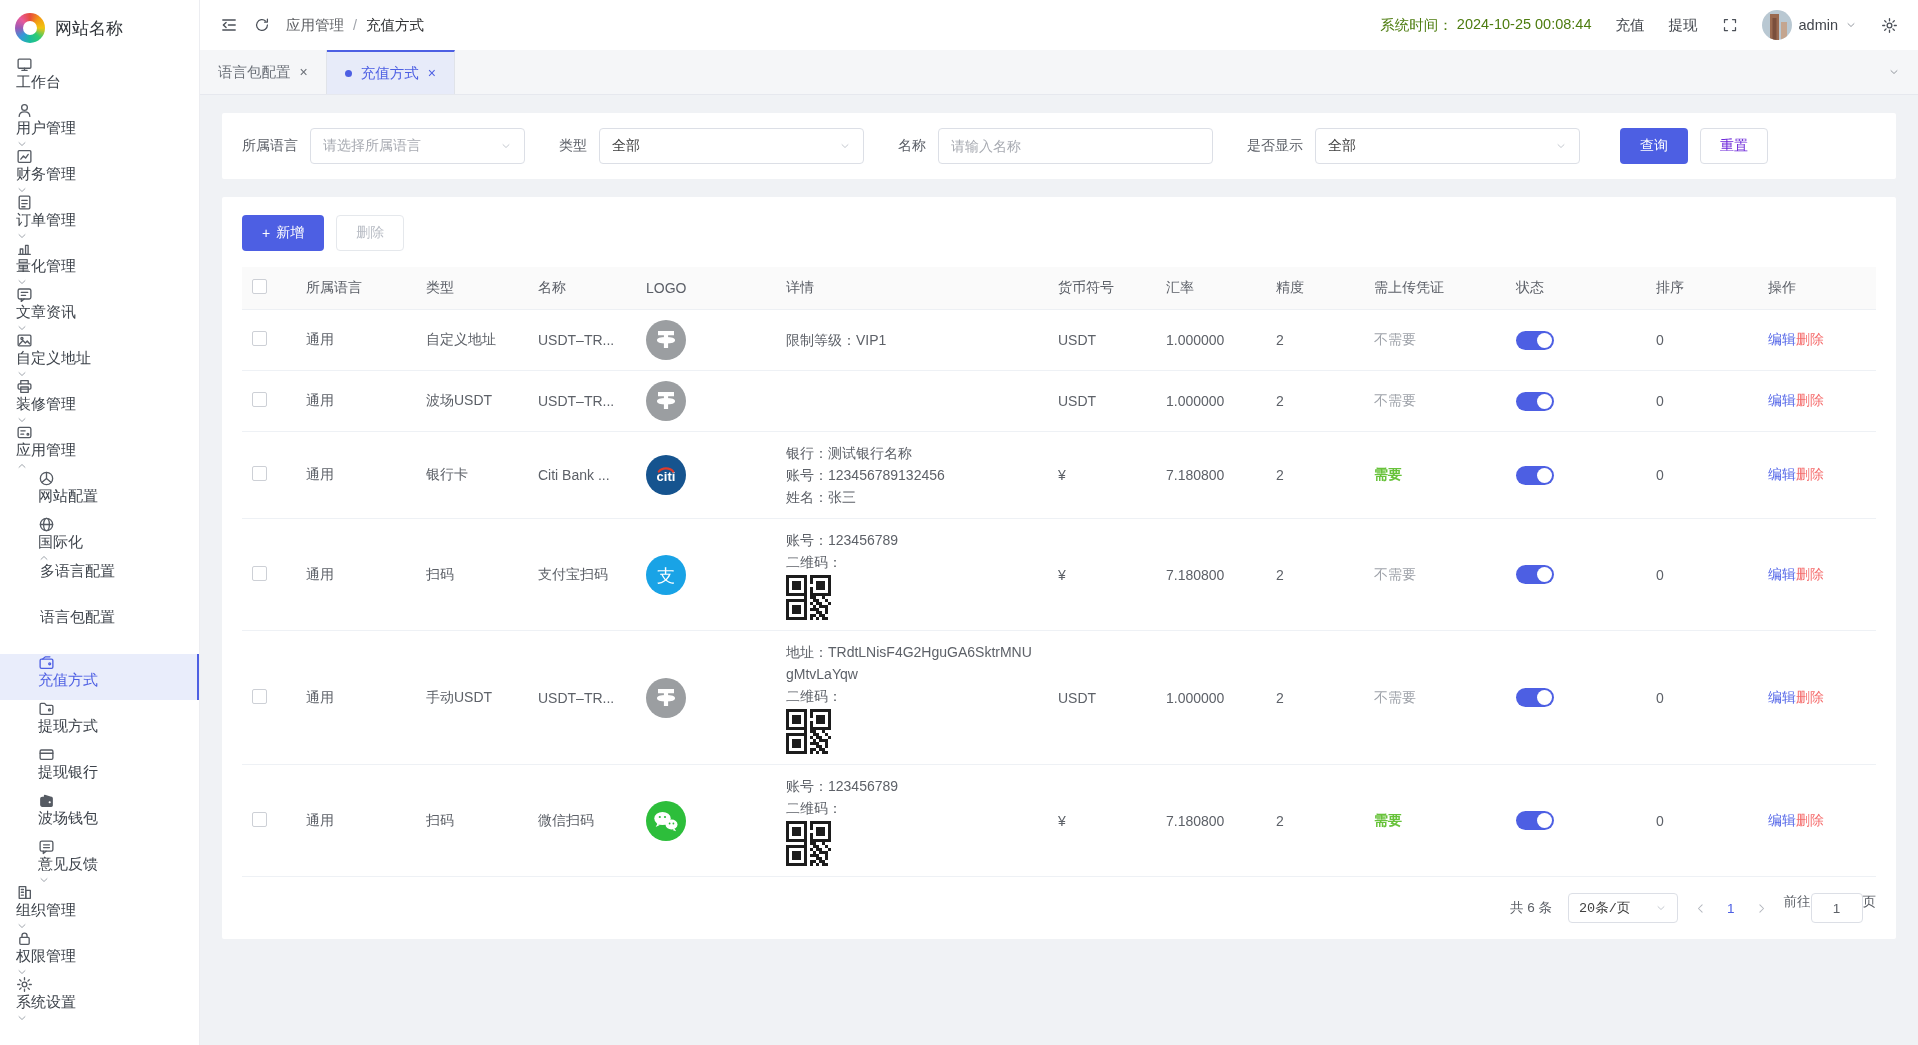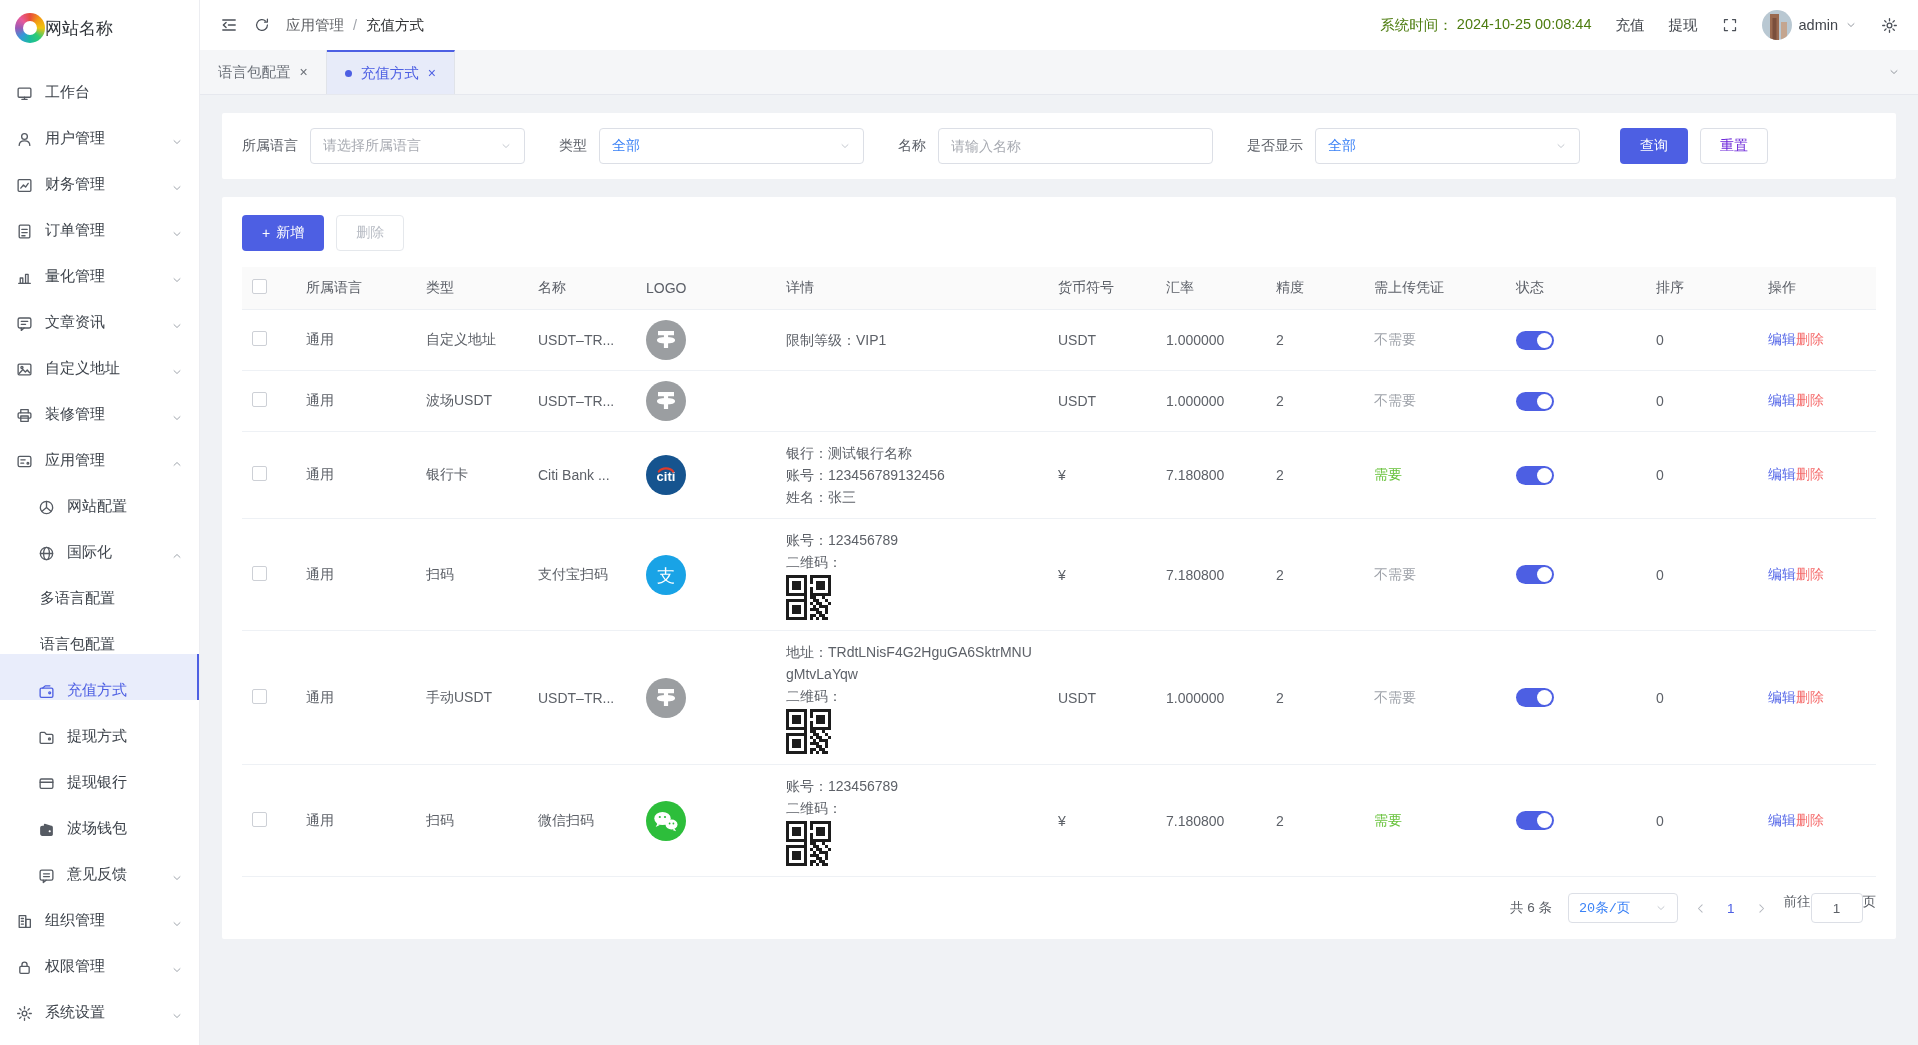--- a/index.html
+++ b/index.html
@@ -9,27 +9,27 @@
   *{box-sizing:border-box; margin:0; padding:0;}
   body{
     width:1918px; height:1045px; overflow:hidden; background:#f0f2f5;
     font-family:"Liberation Sans","DejaVu Sans",sans-serif; font-size:14px; color:var(--text);
   }
   .app{display:flex; height:100%;}
   svg{display:block;}
 
   
   .sidebar{width:200px; background:#fff; border-right:1px solid #ecedf1; flex-shrink:0; overflow:hidden;}
-  .logo-row{height:56px; display:flex; align-items:center; padding-left:15px; }
+  .logo-row{height:56px; display:flex; align-items:center; padding-left:15px; gap:10px;}
   .logo-wheel{width:30px; height:30px; border-radius:50%; position:relative; flex-shrink:0;
     background:conic-gradient(#e74c3c,#f39c12,#f1c40f,#2ecc71,#1abc9c,#3498db,#9b59b6,#e85a9b,#e74c3c);}
   .logo-wheel::after{content:''; position:absolute; inset:8px; background:#fff; border-radius:50%;}
   .brand-name{font-size:17px; color:#2f3338;}
   .menu{display:flex; flex-direction:column;}
-  .menu-item{height:46px; display:flex; align-items:flex-end; padding:0 16px; color:#3d434b; font-size:15px; cursor:pointer;}
+  .menu-item{height:46px; display:flex; align-items:flex-start; padding:0 16px; color:#3d434b; font-size:15px; cursor:pointer;flex-direction:column;}
   .menu-item .mi-icon{width:19px; margin-right:10px; display:flex; align-items:center; color:#565b63;}
   .menu-item .mi-label{flex:1; white-space:nowrap;}
   .menu-item .chev{color:#9aa0a8; display:flex;}
   .menu-item.level-2{padding-left:38px;}
   .menu-item.level-3{padding-left:40px;}
   .menu-item.active{background:var(--primary-light); color:var(--primary); border-right:2px solid var(--primary);}
   .menu-item.active .mi-icon{color:var(--primary);}
 
   
   .main{flex:1; display:flex; flex-direction:column; min-width:0;}
@@ -53,21 +53,21 @@
   .tab.active .tab-dot{display:block;}
   .tabbar-chevron{margin-left:auto; align-self:center; padding-right:18px; color:#8d929a; display:flex; cursor:pointer;}
 
   
   .content{flex:1; padding:18px 22px; overflow:hidden;}
   .card{background:#fff; border-radius:2px;}
   .filter-card{padding:15px 20px; display:flex; align-items:center; gap:12px; margin-bottom:18px;}
   .f-label{color:#5a5e66; white-space:nowrap;}
   .f-gap{margin-left:22px;}
   .select{height:36px; border:1px solid var(--border); border-radius:4px; background:#fff; display:flex; align-items:center; justify-content:space-between; padding:0 12px; cursor:pointer;}
-  .select .sel-text{color:#3b82f6;}
+  .select .sel-text{color:#404040;}
   .select .sel-placeholder{color:#a8abb2;}
   .select .sel-chev{color:#c0c4cc; display:flex;}
   .w-215{width:215px;} .w-265{width:265px;}
   .text-input{height:36px; width:275px; border:1px solid var(--border); border-radius:4px; padding:0 12px; font-size:14px; color:#606266; font-family:inherit; outline:none;}
   .text-input::placeholder{color:#a8abb2;}
   .btn{height:36px; border-radius:4px; border:1px solid transparent; font-size:14px; font-family:inherit; cursor:pointer; display:inline-flex; align-items:center; justify-content:center; padding:0 19px; gap:6px;}
   .btn-primary{background:var(--primary); color:#fff;}
   .btn-plain{background:#fff; border-color:var(--border); color:#6d28d9;}
   .btn-disabled{background:#fff; border-color:#e5e8ec; color:#b9bdc5; cursor:not-allowed;}
   .btn-search{margin-left:28px;}
@@ -76,21 +76,21 @@
   .table-card{padding:18px 20px 16px; display:flex; flex-direction:column;}
   .toolbar{display:flex; gap:12px; margin-bottom:16px;}
   table{width:100%; border-collapse:collapse; table-layout:fixed; font-size:14px; color:#5d6168;}
   thead th{background:#fafafa; font-weight:500; color:#5a5e66; text-align:left; padding:12px 10px; border-bottom:1px solid #edf0f4; white-space:nowrap;}
   tbody td{padding:10px 10px; border-bottom:1px solid #eef1f5; vertical-align:middle;}
   .checkbox{width:15px; height:15px; border:1px solid #cdd0d6; border-radius:2px; background:#fff; display:inline-block; cursor:pointer;}
   .logo-circle{width:40px; height:40px;}
   .detail-line{line-height:22px; word-break:break-all;}
   .qr{margin-top:2px;}
   .voucher-no{color:#9fa3aa;}
-  .voucher-yes{color:var(--success);}
+  .voucher-yes{color:var(--success);font-weight:bold;}
   .toggle{width:38px; height:19px; border-radius:10px; background:var(--primary); position:relative; cursor:pointer;}
   .toggle::after{content:''; position:absolute; right:2px; top:2px; width:15px; height:15px; border-radius:50%; background:#fff;}
   .link-edit{color:#5567e8; cursor:pointer; }
   .link-delete{color:var(--danger); cursor:pointer;}
 
   
   .pagination{display:flex; justify-content:flex-end; align-items:center; gap:16px; padding-top:16px; color:#5d6168; font-size:13.5px;}
   .psize{width:110px; height:30px; padding:0 10px;font-family:Liberation Mono, monospace;}
   .page-arrow{color:#b4b8bf; display:flex; cursor:pointer;}
   .page-num{color:var(--primary); cursor:pointer; padding:0 4px;}

